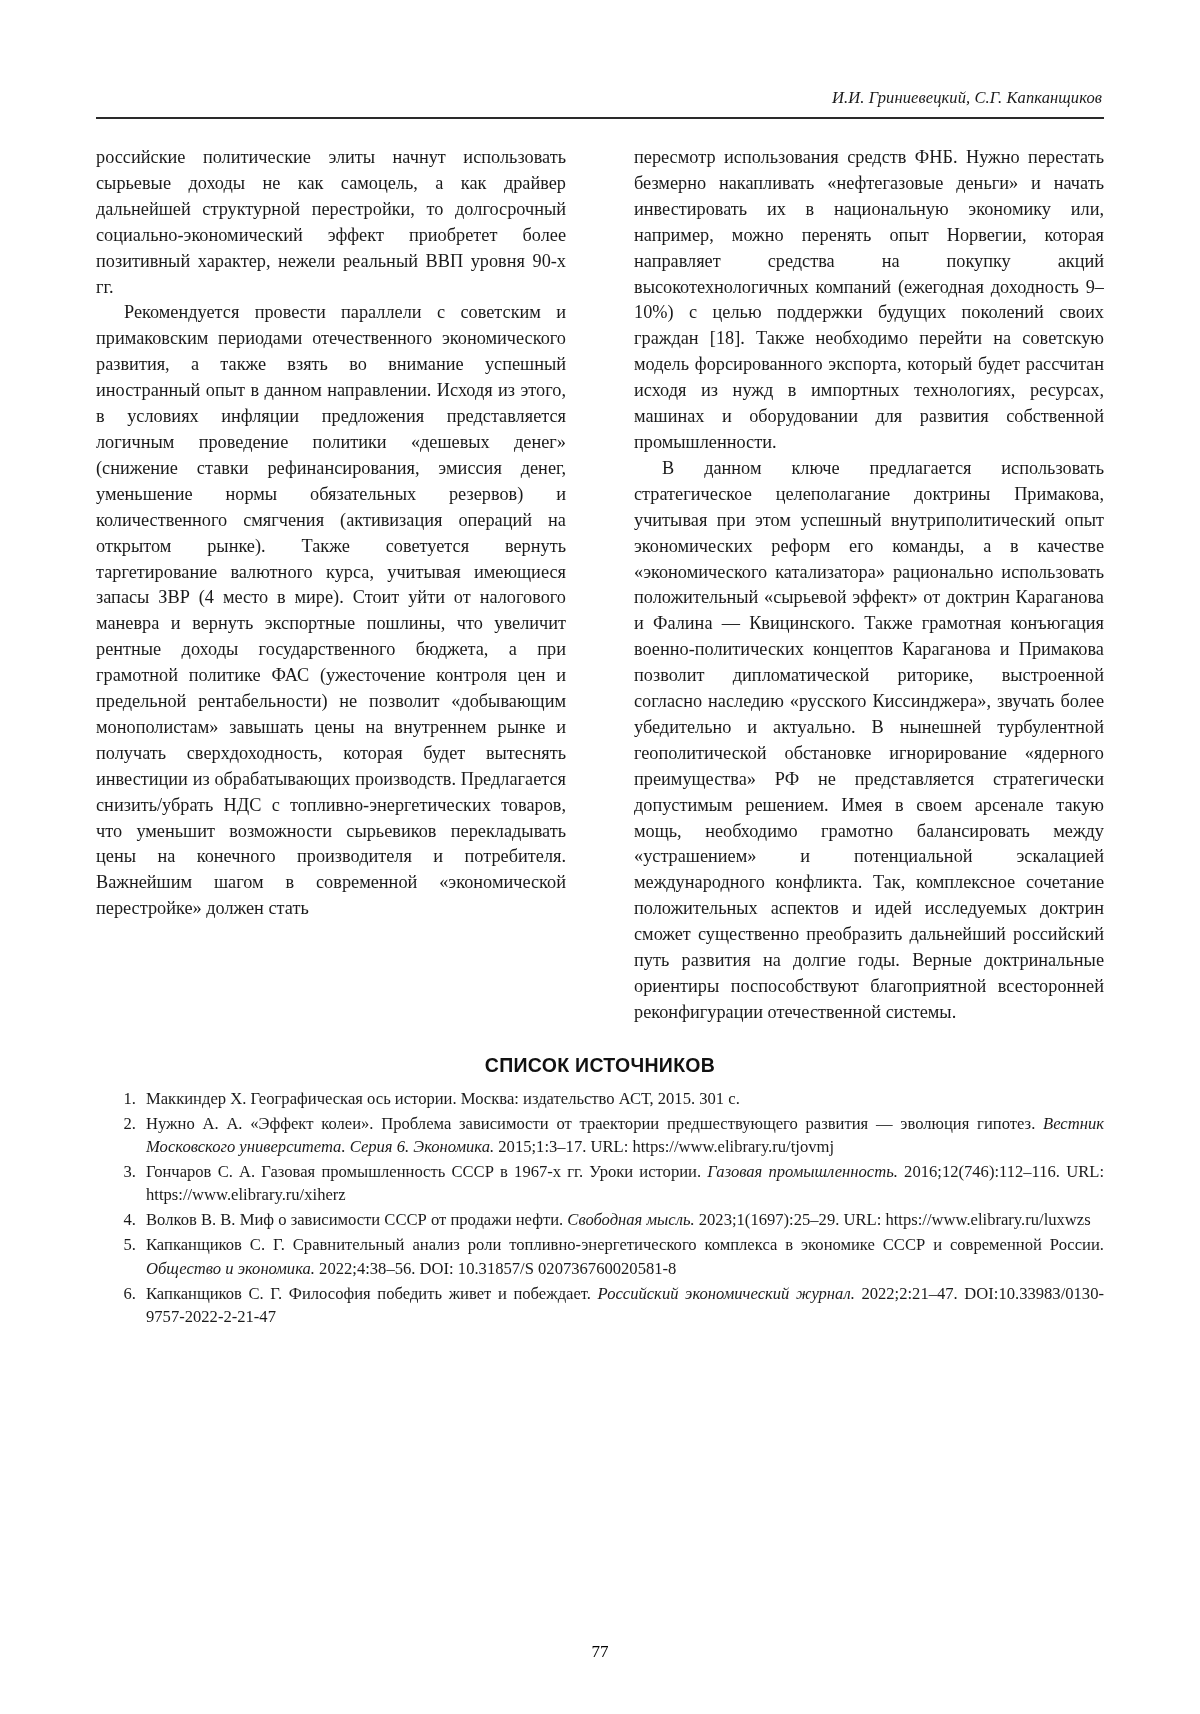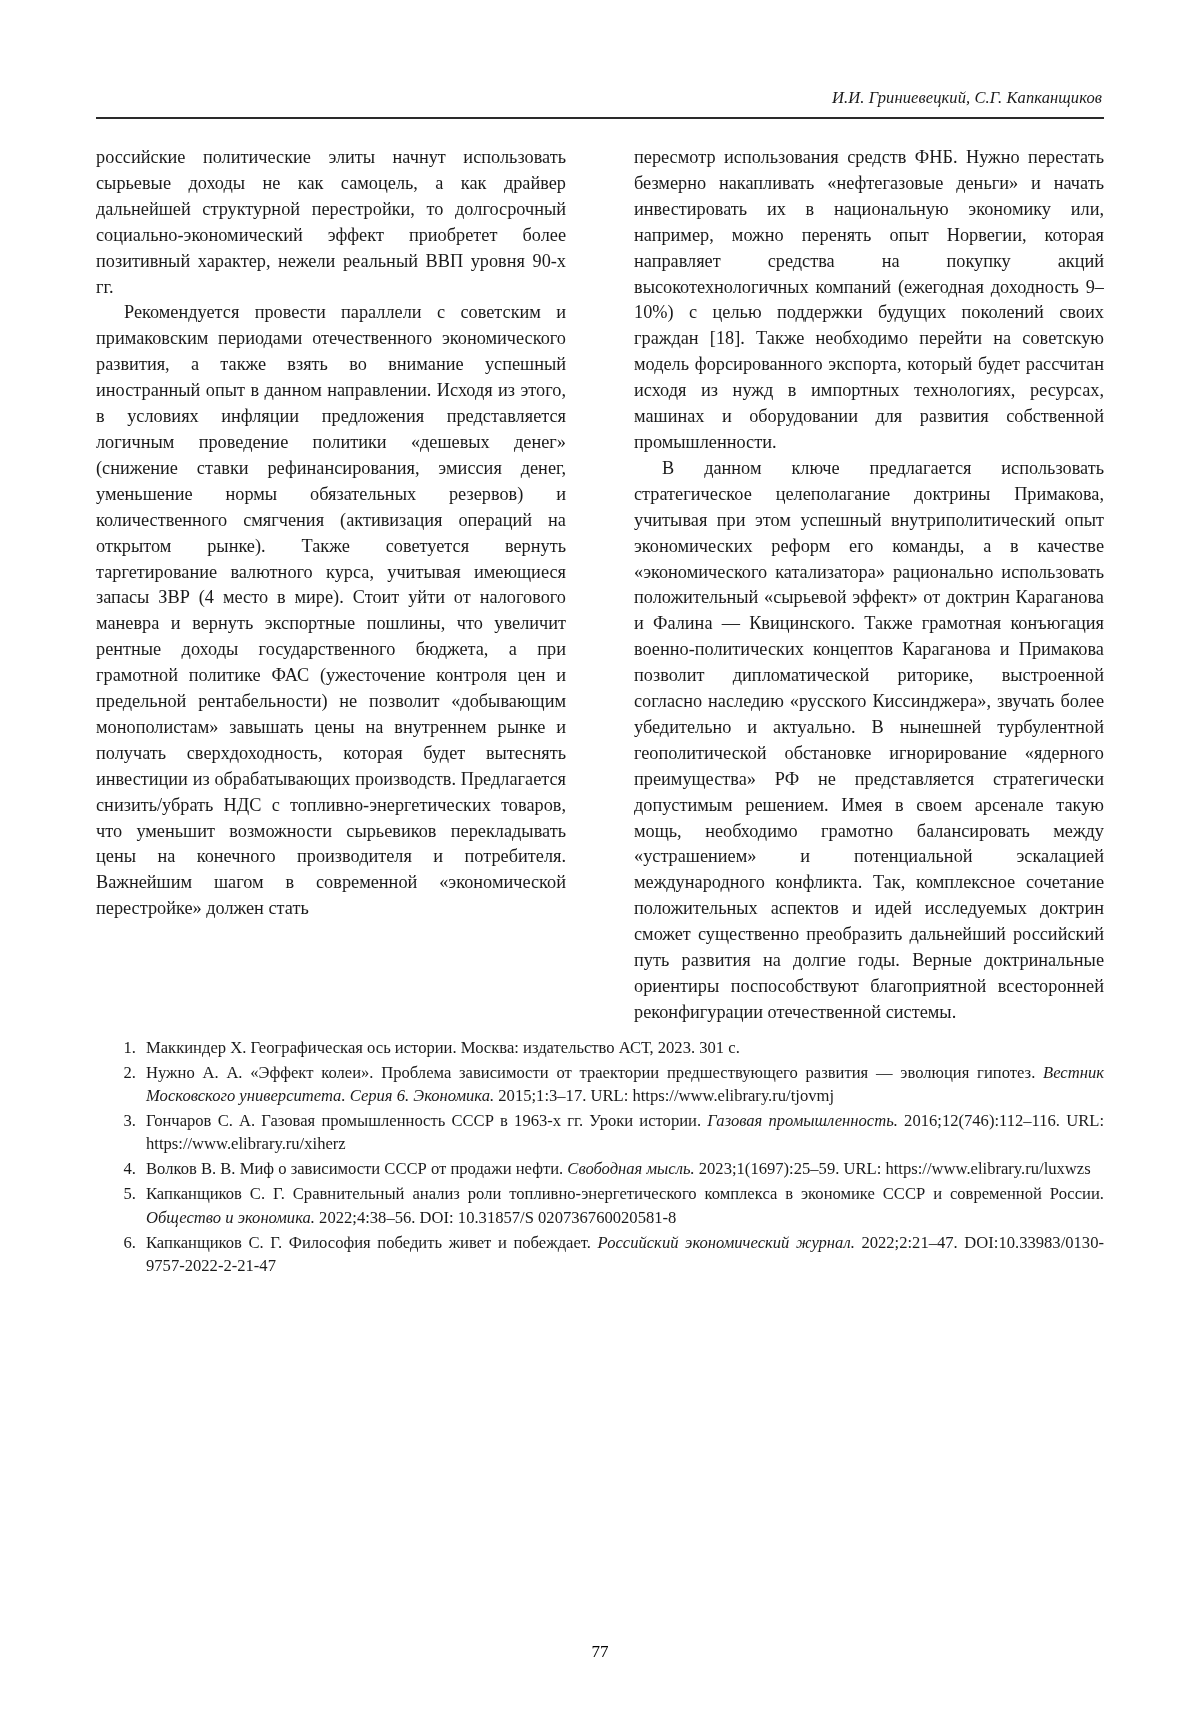--- a/index.html
+++ b/index.html
@@ -104,25 +104,26 @@
       <p class="body-par indent">Рекомендуется провести параллели с советским и примаковским периодами отечественного экономического развития, а также взять во внимание успешный иностранный опыт в данном направлении. Исходя из этого, в условиях инфляции предложения представляется логичным проведение политики «дешевых денег» (снижение ставки рефинансирования, эмиссия денег, уменьшение нормы обязательных резервов) и количественного смягчения (активизация операций на открытом рынке). Также советуется вернуть таргетирование валютного курса, учитывая имеющиеся запасы ЗВР (4 место в мире). Стоит уйти от налогового маневра и вернуть экспортные пошлины, что увеличит рентные доходы государственного бюджета, а при грамотной политике ФАС (ужесточение контроля цен и предельной рентабельности) не позволит «добывающим монополистам» завышать цены на внутреннем рынке и получать сверхдоходность, которая будет вытеснять инвестиции из обрабатывающих производств. Предлагается снизить/убрать НДС с топливно-энергетических товаров, что уменьшит возможности сырьевиков перекладывать цены на конечного производителя и потребителя. Важнейшим шагом в современной «экономической перестройке» должен стать</p>
     </div>
 
     <div class="col">
       <p class="body-par">пересмотр использования средств ФНБ. Нужно перестать безмерно накапливать «нефтегазовые деньги» и начать инвестировать их в национальную экономику или, например, можно перенять опыт Норвегии, которая направляет средства на покупку акций высокотехнологичных компаний (ежегодная доходность 9–10%) с целью поддержки будущих поколений своих граждан [18]. Также необходимо перейти на советскую модель форсированного экспорта, который будет рассчитан исходя из нужд в импортных технологиях, ресурсах, машинах и оборудовании для развития собственной промышленности.</p>
       <p class="body-par indent">В данном ключе предлагается использовать стратегическое целеполагание доктрины Примакова, учитывая при этом успешный внутриполитический опыт экономических реформ его команды, а в качестве «экономического катализатора» рационально использовать положительный «сырьевой эффект» от доктрин Караганова и Фалина — Квицинского. Также грамотная конъюгация военно-политических концептов Караганова и Примакова позволит дипломатической риторике, выстроенной согласно наследию «русского Киссинджера», звучать более убедительно и актуально. В нынешней турбулентной геополитической обстановке игнорирование «ядерного преимущества» РФ не представляется стратегически допустимым решением. Имея в своем арсенале такую мощь, необходимо грамотно балансировать между «устрашением» и потенциальной эскалацией международного конфликта. Так, комплексное сочетание положительных аспектов и идей исследуемых доктрин сможет существенно преобразить дальнейший российский путь развития на долгие годы. Верные доктринальные ориентиры поспособствуют благоприятной всесторонней реконфигурации отечественной системы.</p>
     </div>
 
   </div>
 
+  <div class="refs-title">СПИСОК ИСТОЧНИКОВ</div>
 
   <ol class="refs">
-      <li><span>Маккиндер Х. Географическая ось истории. Москва: издательство АСТ, 2023. 301 с.</span></li>
+      <li><span>Маккиндер Х. Географическая ось истории. Москва: издательство АСТ, 2015. 301 с.</span></li>
       <li><span>Нужно А. А. «Эффект колеи». Проблема зависимости от траектории предшествующего развития — эволюция гипотез. </span><i>Вестник Московского университета. Серия 6. Экономика.</i><span> 2015;1:3–17. URL: https://www.elibrary.ru/tjovmj</span></li>
-      <li><span>Гончаров С. А. Газовая промышленность СССР в 1963-х гг. Уроки истории. </span><i>Газовая промышленность.</i><span> 2016;12(746):112–116. URL: https://www.elibrary.ru/xiherz</span></li>
-      <li><span>Волков В. В. Миф о зависимости СССР от продажи нефти. </span><i>Свободная мысль.</i><span> 2023;1(1697):25–59. URL: https://www.elibrary.ru/luxwzs</span></li>
+      <li><span>Гончаров С. А. Газовая промышленность СССР в 1967-х гг. Уроки истории. </span><i>Газовая промышленность.</i><span> 2016;12(746):112–116. URL: https://www.elibrary.ru/xiherz</span></li>
+      <li><span>Волков В. В. Миф о зависимости СССР от продажи нефти. </span><i>Свободная мысль.</i><span> 2023;1(1697):25–29. URL: https://www.elibrary.ru/luxwzs</span></li>
       <li><span>Капканщиков С. Г. Сравнительный анализ роли топливно-энергетического комплекса в экономике СССР и современной России. </span><i>Общество и экономика.</i><span> 2022;4:38–56. DOI: 10.31857/S 020736760020581-8</span></li>
       <li><span>Капканщиков С. Г. Философия победить живет и побеждает. </span><i>Российский экономический журнал.</i><span> 2022;2:21–47. DOI:10.33983/0130-9757-2022-2-21-47</span></li>
     </ol>
 
   <div class="page-number">77</div>
 
 </div>
 
 </body></html>

